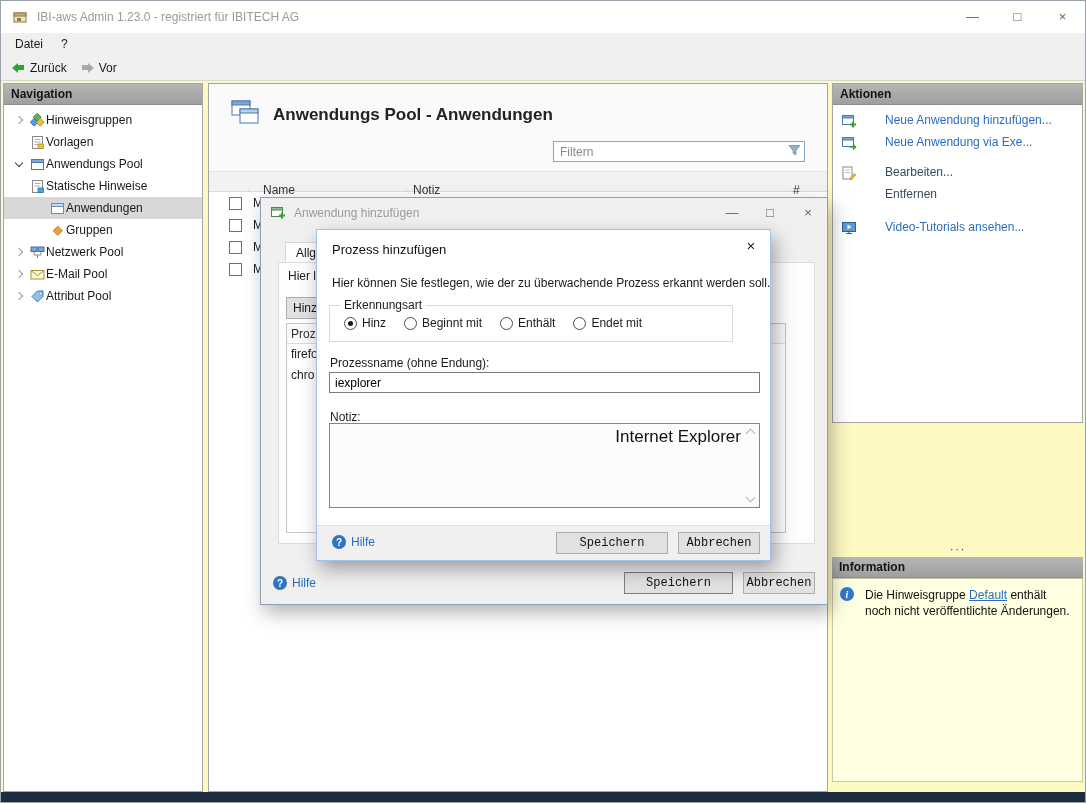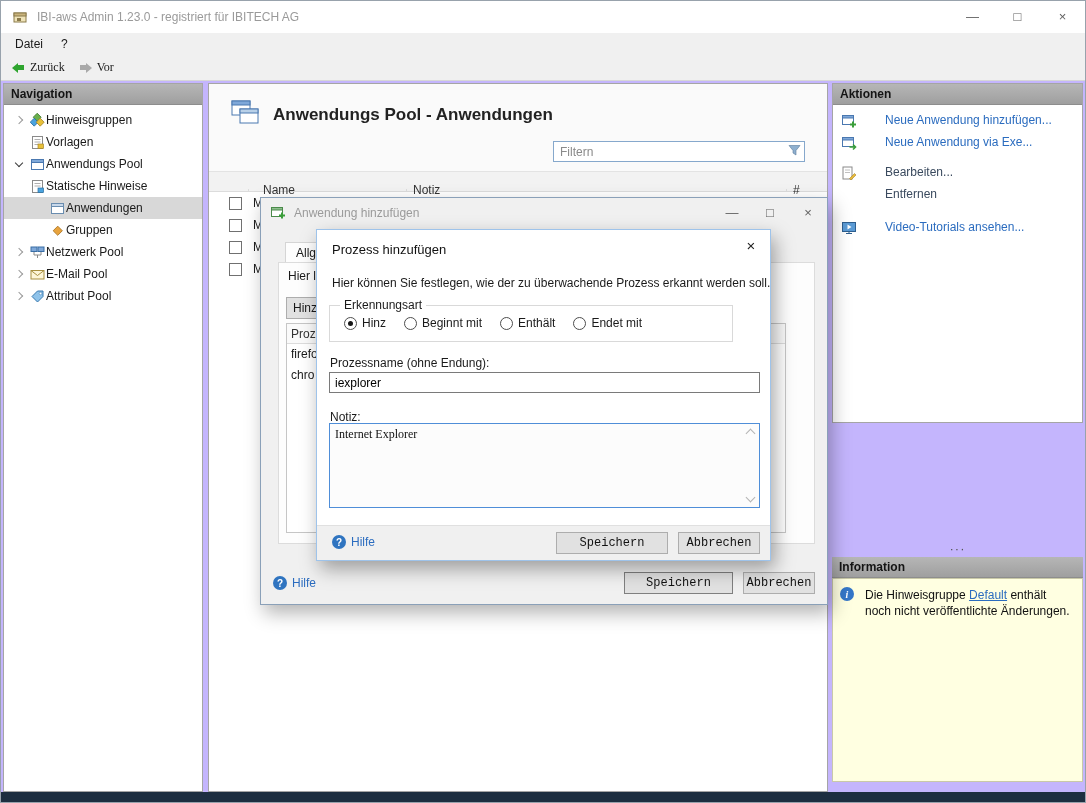--- a/index.html
+++ b/index.html
@@ -1,33 +1,33 @@
 <!DOCTYPE html>
 <html><head>
 <meta charset="utf-8">
 <style>
   * { box-sizing: border-box; margin: 0; padding: 0; }
   html,body { background:#444; }
   #window {
     position: relative; width: 1086px; height: 803px;
-    background:#c4b5fd; border:1px solid #98a2ac; overflow:hidden;
+    background:#fef9c3; border:1px solid #98a2ac; overflow:hidden;
     font-family:"Liberation Sans", sans-serif; font-size:12px; color:#1a1a1a;
   }
   
   .titlebar { position:absolute; left:0; top:0; right:0; height:32px; background:#fff; display:flex; align-items:center; }
   .app-logo { margin-left:11px; width:16px; height:16px; display:inline-block; }
   .titlebar .title { margin-left:9px; color:#9a9a9a; font-size:12px; }
   .win-controls { margin-left:auto; display:flex; height:32px; }
   .wc { width:45px; height:32px; line-height:32px; text-align:center; color:#5f5f5f; font-size:13px; cursor:default; }
   
   .menubar { position:absolute; left:0; top:32px; right:0; height:22px; background:#f0f0f0; display:flex; align-items:center; }
   .menu-item { padding:0 9px; height:22px; line-height:22px; }
   .menu-item:first-child { margin-left:5px; }
   
-  .toolbar { position:absolute; left:0; top:54px; right:0; height:26px; background:#f0f0f0; border-bottom:1px solid #d7d7d7; display:flex; align-items:center;font-family:Liberation Serif, serif; }
+  .toolbar { position:absolute; left:0; top:54px; right:0; height:26px; background:#f0f0f0; border-bottom:1px solid #d7d7d7; display:flex; align-items:center; }
   .tool-btn { display:flex; align-items:center; height:24px; padding:0 7px; }
   .tool-btn:first-child { margin-left:4px; }
   .arr { position:relative; width:13px; height:12px; display:inline-block; margin-right:5px; }
   .arr.back::before { content:""; position:absolute; left:0; top:1px; border-top:5px solid transparent; border-bottom:5px solid transparent; border-right:6px solid #2fa52f; }
   .arr.back::after { content:""; position:absolute; left:6px; top:3.5px; width:6px; height:5px; background:#2fa52f; }
   .arr.fwd::before { content:""; position:absolute; right:0; top:1px; border-top:5px solid transparent; border-bottom:5px solid transparent; border-left:6px solid #a9a9a9; }
   .arr.fwd::after { content:""; position:absolute; left:1px; top:3.5px; width:6px; height:5px; background:#a9a9a9; }
   
   .panel-header { height:21px; line-height:21px; padding-left:7px; font-weight:bold; color:#141414;
     background:linear-gradient(#b6b6b6,#9f9f9f); border-bottom:1px solid #8d8d8d; }
@@ -101,21 +101,21 @@
   .det legend { font-size:12px; padding:0 4px; margin-left:-4px; }
   .radios { display:flex; align-items:center; margin-top:4px; }
   .radio { display:inline-flex; align-items:center; margin-right:18px; white-space:nowrap; }
   .radio .circ { width:13px; height:13px; border:1px solid #4d4d4d; border-radius:50%; background:#fff; margin-right:5px; position:relative; flex:none; }
   .radio.checked .circ::after { content:""; position:absolute; left:3px; top:3px; right:3px; bottom:3px; background:#151515; border-radius:50%; }
   .plabel { position:absolute; left:13px; white-space:nowrap; }
   .plabel.l1 { top:126px; }
   .plabel.l2 { top:180px; }
   .pinput { position:absolute; left:12px; top:142px; width:431px; height:21px; border:1px solid #7a7a7a; padding:2px 5px; font-family:inherit; font-size:12px; background:#fff; }
   .ta-wrap { position:absolute; left:12px; top:193px; width:431px; height:85px; border:1px solid #4f8ed8; background:#fcfcfc; }
-  .pta { width:100%; height:100%; border:none; outline:none; resize:none; background:transparent; padding:3px 18px 3px 5px; font-family:Liberation Serif, serif; font-size:12px; color:#111; overflow:hidden; }
+  .pta { width:100%; height:100%; border:none; outline:none; resize:none; background:transparent; padding:3px 18px 3px 5px; font-family:Liberation Sans, sans-serif; font-size:17px; color:#111; overflow:hidden;text-align:right; }
   .chev-up, .chev-dn { position:absolute; right:5px; width:7px; height:7px; border-left:1.6px solid #b4b4b4; border-top:1.6px solid #b4b4b4; }
   .chev-up { top:6px; transform:rotate(45deg); }
   .chev-dn { bottom:6px; transform:rotate(225deg); }
   .pfoot { position:absolute; left:0; right:0; bottom:0; height:35px; background:#f0f0f0; border-top:1px solid #e0e0e0; }
   .pfoot .help-link { position:absolute; left:15px; top:9px; }
   .dlg-proc .btn.save { left:239px; top:6px; width:112px; }
   .dlg-proc .btn.cancel { left:361px; top:6px; width:82px; }
   
   .action-list { padding-top:8px; }
   .action-item { display:flex; align-items:flex-start; height:22px; padding-left:8px; cursor:default;gap:20px; }

